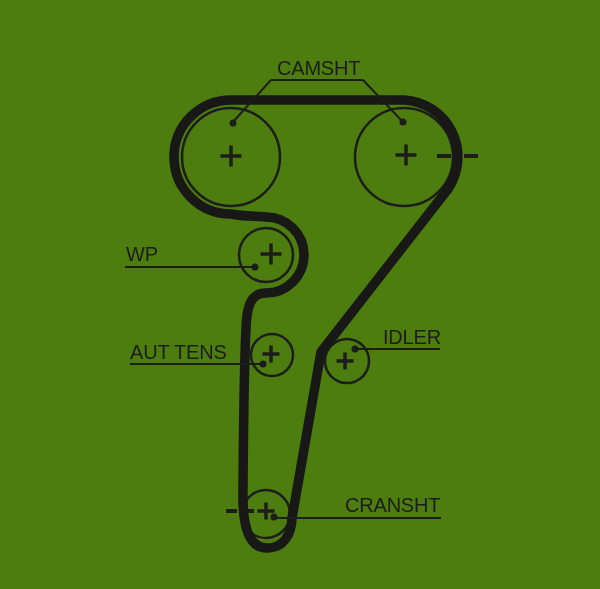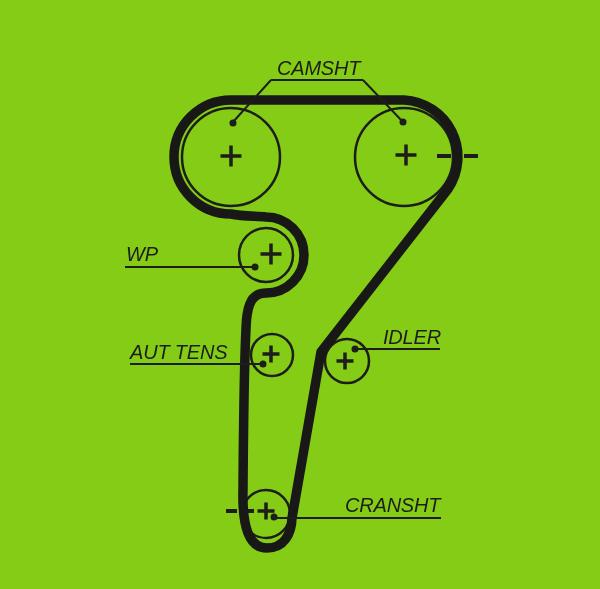--- a/index.html
+++ b/index.html
@@ -7,22 +7,21 @@
     padding: 0;
     background: #ffffff;
     width: 600px;
     height: 589px;
     overflow: hidden;
   }
   .diagram-wrap {
     position: relative;
     width: 600px;
     height: 589px;
-    background: #84cc16;
-    font-style: italic;
+    background: #4d7c0f;
   }
   svg { display: block; }
   .pulley-circle {
     fill: none;
     stroke: #1d1d1b;
     stroke-width: 2.5;
   }
   .plus-mark {
     stroke: #1d1d1b;
     stroke-width: 3.5;

